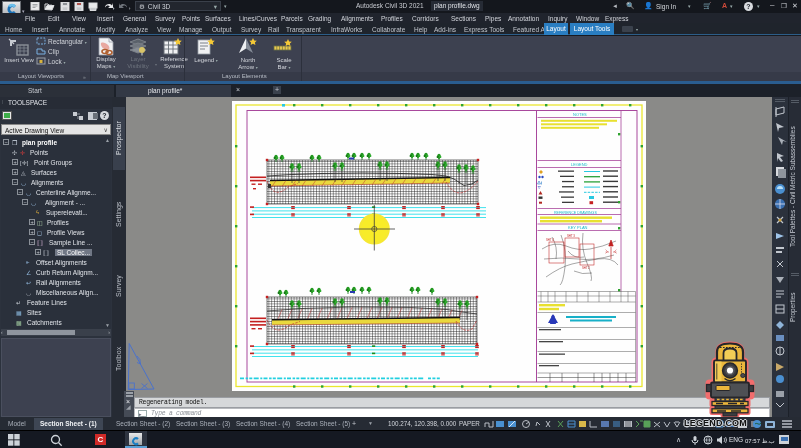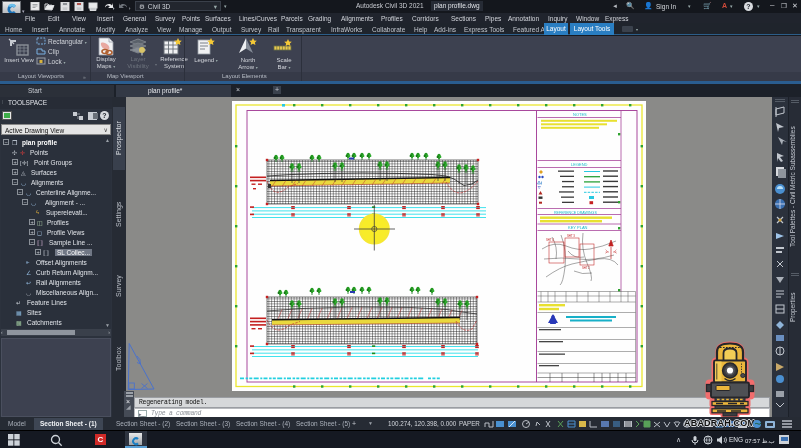--- a/index.html
+++ b/index.html
@@ -833,21 +833,21 @@
       <path d="M213 6h6M216 3v6"></path>
       <path d="M224 3h7v6h-7z" fill="#d0d3d8" stroke="none"></path>
       <path d="M234 3h7v6h-7zM234 5h7M236 3v6" stroke="#4a90d0"></path>
       <rect x="244" y="3" width="8" height="6" fill="#3a6fb0" stroke="none"></rect>
           <circle cx="248" cy="6" r="1.6" fill="#d8e8f8" stroke="none"></circle>
       <rect x="256" y="2" width="9" height="8" fill="#c8ccd2" stroke="none"></rect>
           <rect x="258" y="4" width="5" height="4" fill="#3a6fb0" stroke="none"></rect>
       <path d="M269 4h8M269 6h8M269 8h5" stroke="#d0d3d8"></path>
     </g>
   </svg>
-  <div class="abs" style="left:684px;top:1px;color:#111;font-size:9px;font-weight:bold;letter-spacing:0.2px;text-shadow:-1px 0 0 #cfd3d8,1px 0 0 #cfd3d8,0 -1px 0 #cfd3d8,0 1px 0 #cfd3d8;">ABADRAH.COM</div>
+  <div class="abs" style="left:684px;top:1px;color:#111;font-size:9px;font-weight:bold;letter-spacing:0.2px;text-shadow:-1px 0 0 #cfd3d8,1px 0 0 #cfd3d8,0 -1px 0 #cfd3d8,0 1px 0 #cfd3d8;">LEGEND.COM</div>
   <svg class="abs" style="left:752px;top:1.5px" width="44" height="11" viewBox="0 0 44 11">
     <circle cx="5" cy="5" r="4" fill="#4a90d0"></circle>
         <path d="M3 5c2-2 4 2 6-1" stroke="#1a5a30" fill="none"></path>
     <rect x="13" y="2" width="10" height="7" rx="1" fill="#8fb4d8"></rect>
         <rect x="15" y="4" width="6" height="3" fill="#2b313c"></rect>
     <path d="M30 2h10M30 5h10M30 8h10" stroke="#b8bdc5" stroke-width="1.4"></path>
   </svg>
 </div>
 <div id="taskbar" style="position:absolute;left:0;top:431px;width:801px;height:17px;background:#151922;">
   <svg class="abs" style="left:8px;top:3px" width="12" height="12" viewBox="0 0 12 12">

